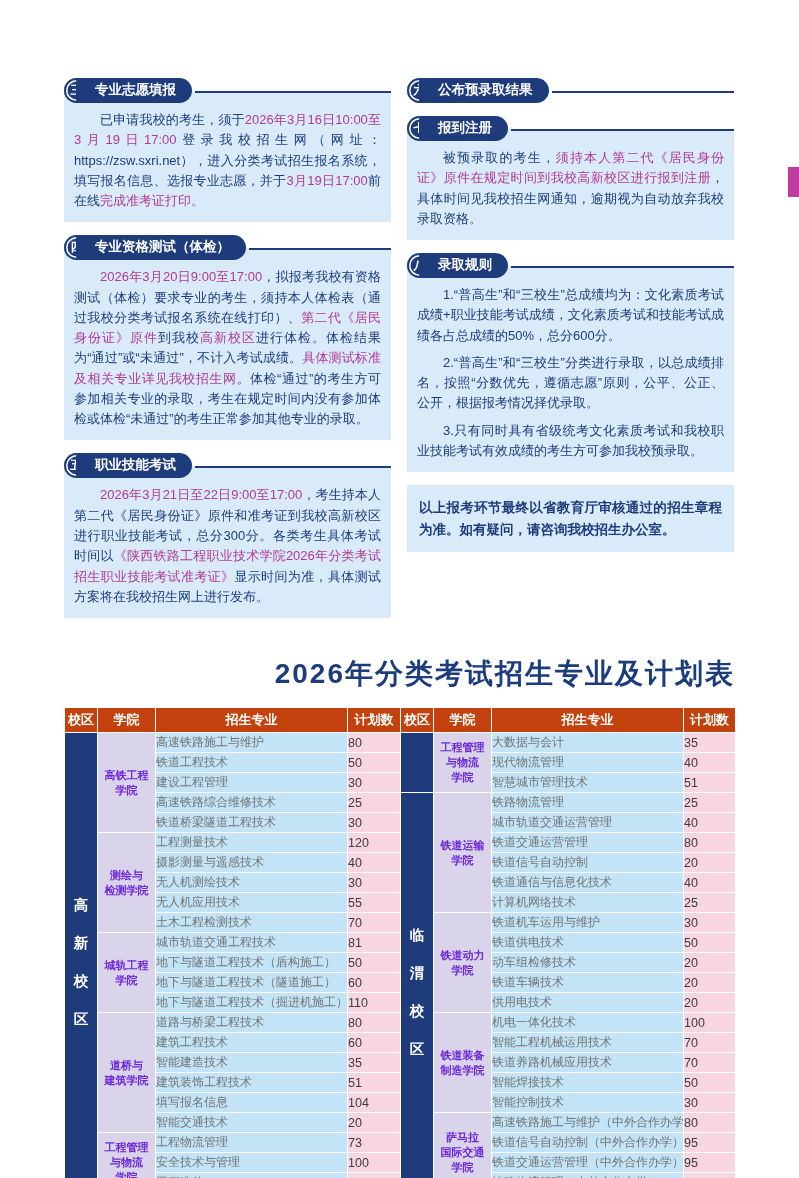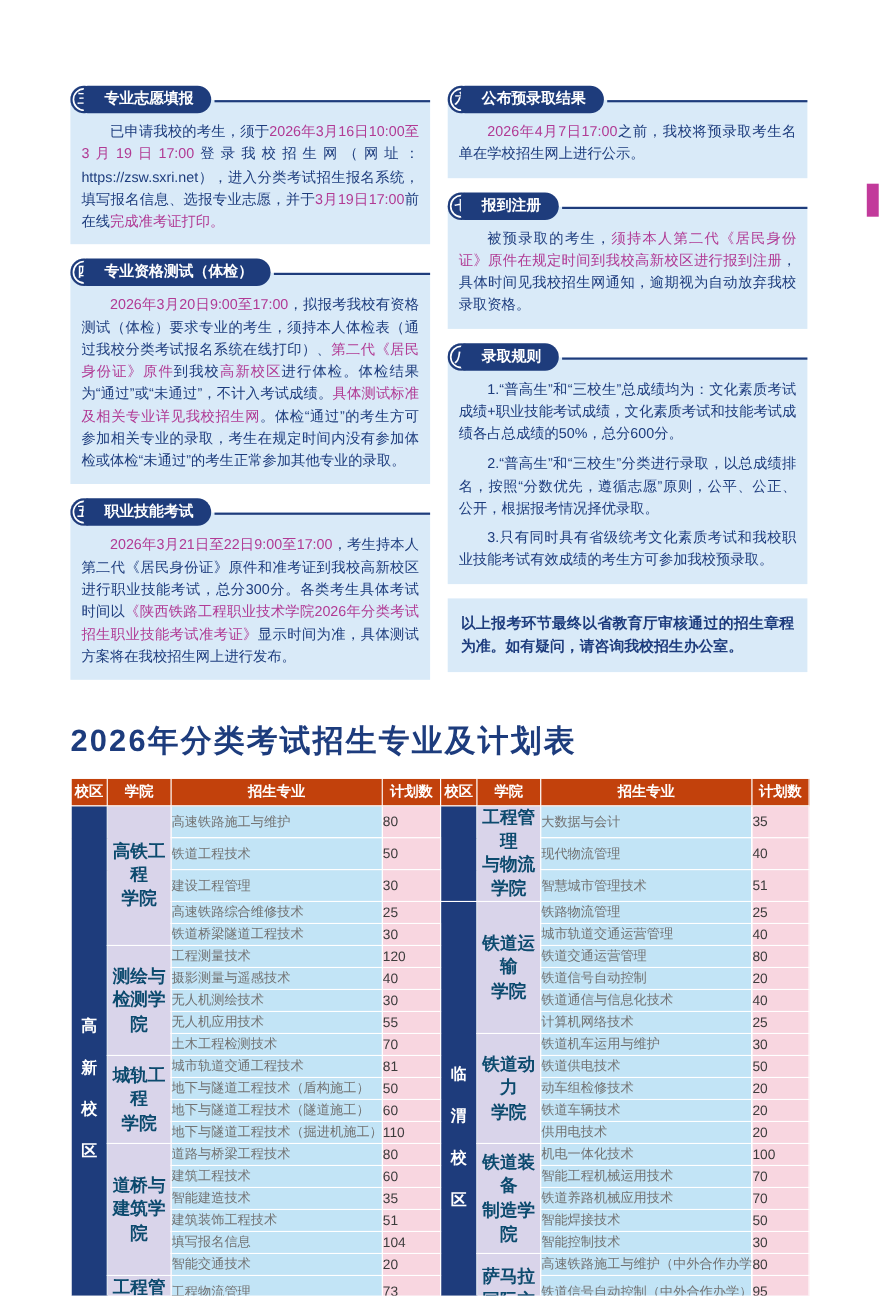--- a/index.html
+++ b/index.html
@@ -23,29 +23,29 @@
   .header-line { flex:1; height:2px; background:#1e3c7c; margin-left:3px; margin-top:3px; }
   .section-panel { background:#d9eaf8; margin-top:-12px; padding:19px 10px 11px 10px;
                    color:#1d3c7d; font-size:13px; line-height:1.56; text-align:justify; }
   .para { margin:0 0 7px 0; text-indent:2em; }
   .para:last-child { margin-bottom:0; }
   .hl { color:#b13a94; }
   .note-panel { background:#d9eaf8; color:#1d3c7d; font-weight:bold; font-size:13.5px;
                 line-height:1.6; padding:12px 12px; margin-top:8px; text-align:justify; }
 
   
-  .table-title { text-align:left; color:#1d3c7d; font-size:28px; font-weight:bold;
+  .table-title { text-align:right; color:#1d3c7d; font-size:28px; font-weight:bold;
                  margin:24px 0 14px 0; letter-spacing:2px; }
   table.plan { border-collapse:collapse; width:671px; table-layout:fixed; }
   table.plan th { background:#c2410c; color:#fff; font-size:13px; font-weight:bold;
                   height:24px; border:1px solid #fff; padding:0; }
   table.plan td { border:1px solid #fff; height:19px; padding:0; vertical-align:middle; }
   td.campus { background:#1e3c7c; color:#fff; font-weight:bold; font-size:14.5px; text-align:center; }
   .campus-chars { display:flex; flex-direction:column; align-items:center; justify-content:center; gap:19px; }
-  td.college { background:#d9d4ea; color:#0c4a6e; font-weight:bold; font-size:16px;
+  td.college { background:#d9d4ea; color:#6d28d9; font-weight:bold; font-size:11px;
                text-align:center; line-height:1.35; white-space:pre-line; padding:0 2px; }
   td.major { background:#c2e4f6; color:#737373; font-size:12px; text-align:left; padding:0 3px 0 8px;
              overflow:hidden; white-space:nowrap; }
   td.plan-num { background:#f8d6e0; color:#3c3c3c; font-size:12.5px; text-align:left; }
 </style>
 </head>
 <body>
 
 <div class="page">
   <div class="edge-strip"></div>
@@ -83,23 +83,20 @@
               <p class="para"><span class="hl">2026年3月21日至22日9:00至17:00</span><span>，考生持本人第二代《居民身份证》原件和准考证到我校高新校区进行职业技能考试，总分300分。各类考生具体考试时间以</span><span class="hl">《陕西铁路工程职业技术学院2026年分类考试招生职业技能考试准考证》</span><span>显示时间为准，具体测试方案将在我校招生网上进行发布。</span></p>
             </div>
           </div>
         </div>
       <div class="col" id="col-right">
           <div class="section">
             <div class="section-header">
               <span class="badge">六</span>
               <span class="pill">公布预录取结果</span>
               <span class="header-line"></span>
-            </div>
-            <div class="section-panel">
-              <p class="para"><span class="hl">2026年4月7日17:00</span><span>之前，我校将预录取考生名单在学校招生网上进行公示。</span></p>
             </div>
           </div>
           <div class="section">
             <div class="section-header">
               <span class="badge">七</span>
               <span class="pill">报到注册</span>
               <span class="header-line"></span>
             </div>
             <div class="section-panel">
               <p class="para"><span>被预录取的考生，</span><span class="hl">须持本人第二代《居民身份证》原件在规定时间到我校高新校区进行报到注册</span><span>，具体时间见我校招生网通知，逾期视为自动放弃我校录取资格。</span></p>

